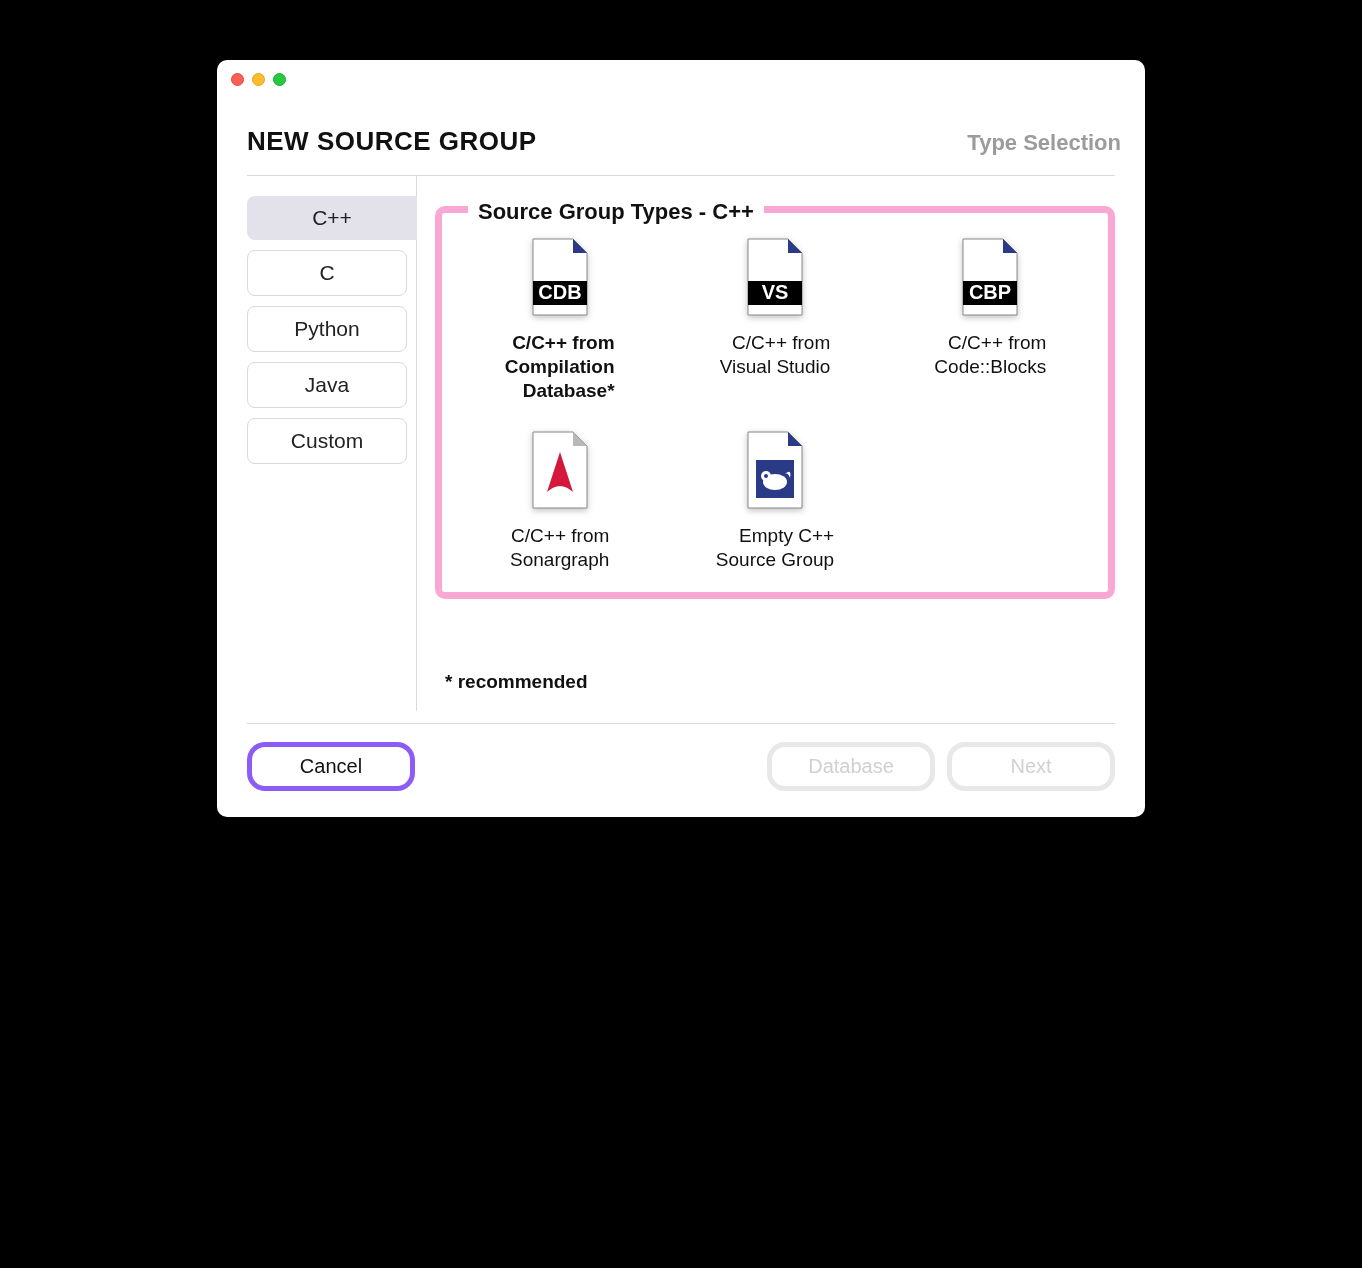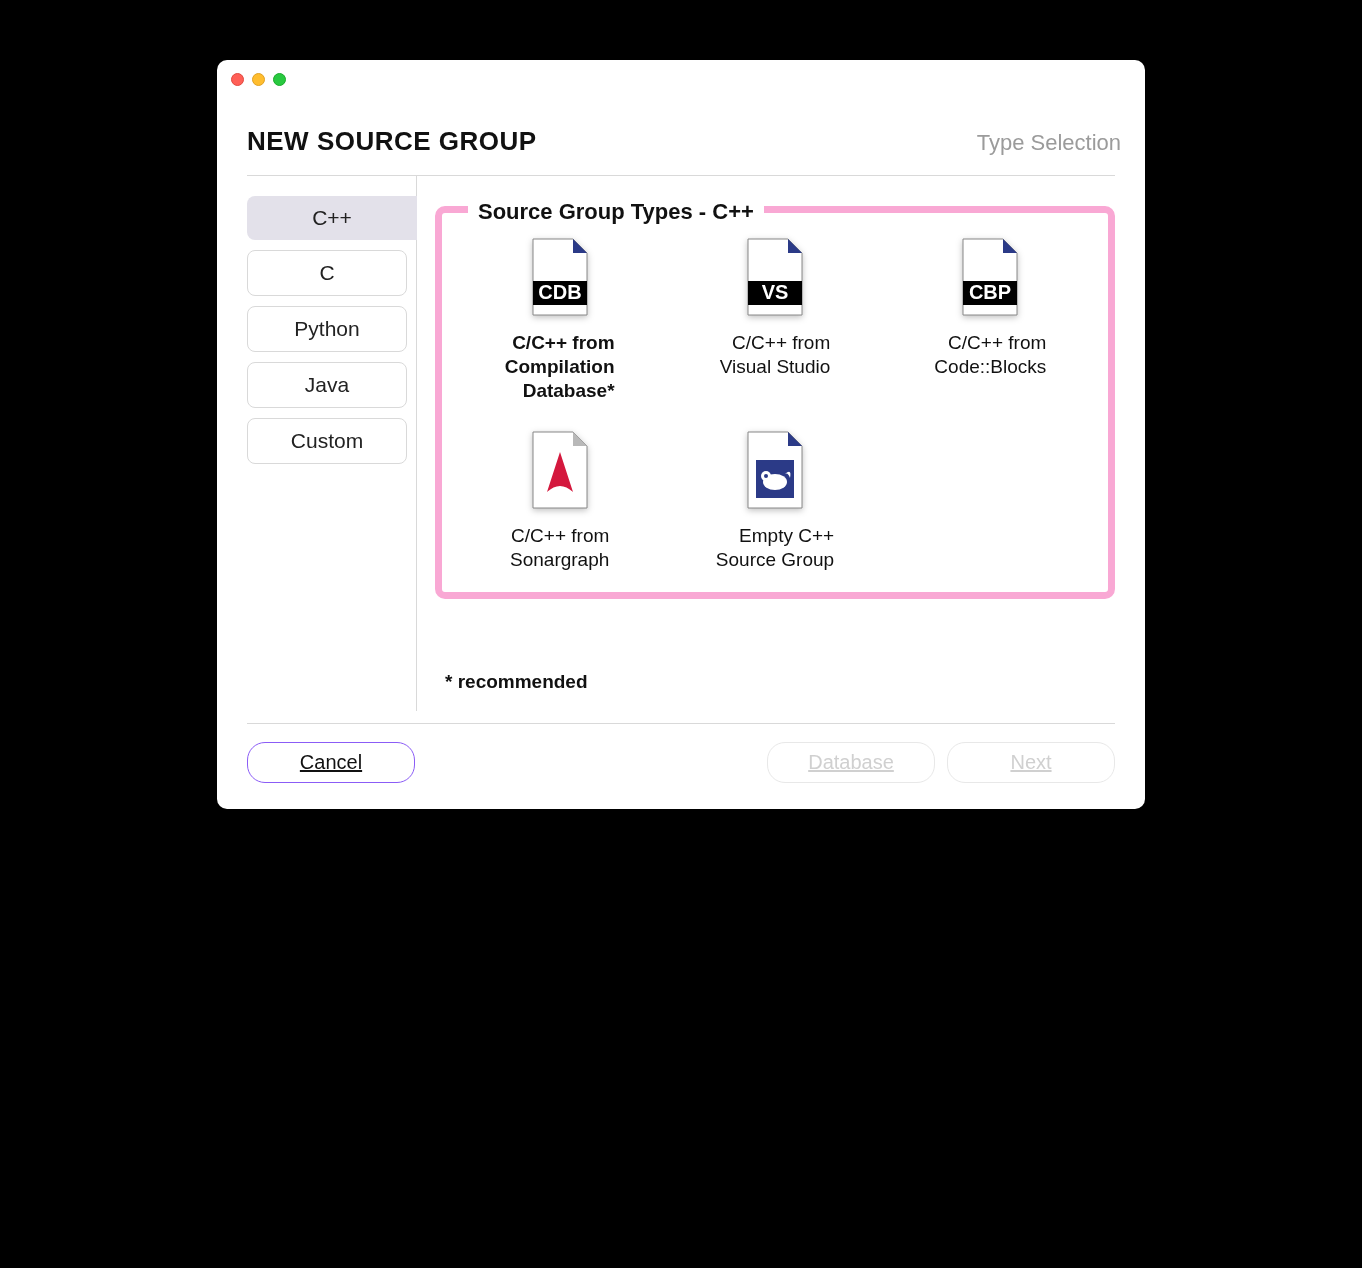--- a/index.html
+++ b/index.html
@@ -43,21 +43,21 @@
       padding: 28px 24px 18px 30px;
     }
     .header-title {
       font-size: 26px;
       font-weight: 800;
       letter-spacing: 0.5px;
       color: #111;
     }
     .header-sub {
       font-size: 22px;
-      font-weight: 400;
+      font-weight: 700;
       color: #9b9b9b;
     }
     .divider {
       height: 1px;
       background: #d9d9d9;
       margin: 0 30px;
     }
 
     .body {
       display: flex;
@@ -154,28 +154,27 @@
     }
     .footer {
       display: flex;
       justify-content: space-between;
       padding: 18px 30px 26px 30px;
     }
     .footer-right { display: flex; gap: 12px; }
     .btn {
       min-width: 168px;
       padding: 8px 24px;
-      border: 1px solid #8b5cf6;
+      border: 5px solid #8b5cf6;
       border-radius: 18px;
       background: #fff;
       font-size: 20px;
       color: #111;
       text-align: center;
       cursor: pointer;
-      text-decoration: underline;
     }
     .btn.disabled {
       color: #d0d0d0;
       border-color: #e8e8e8;
       cursor: default;
     }
   </style>
 </head>
 <body>
 

